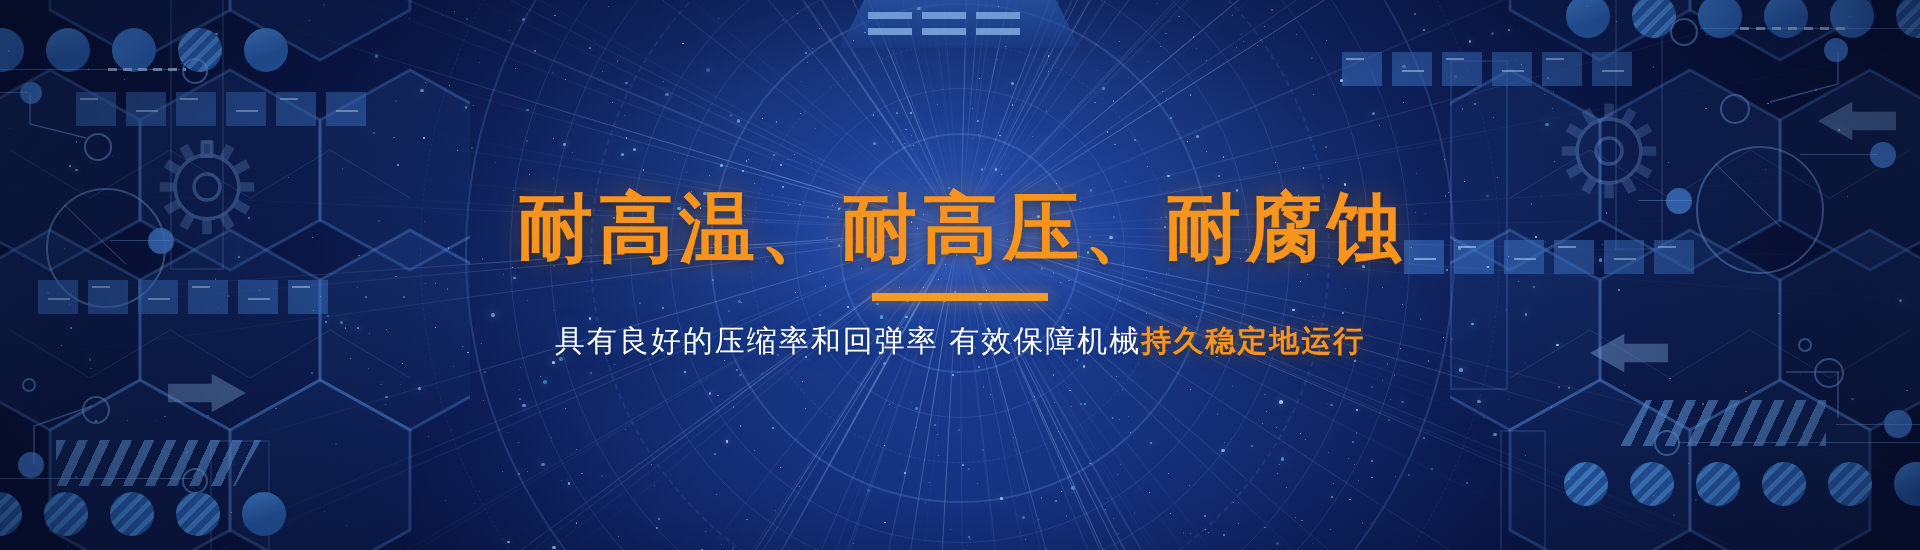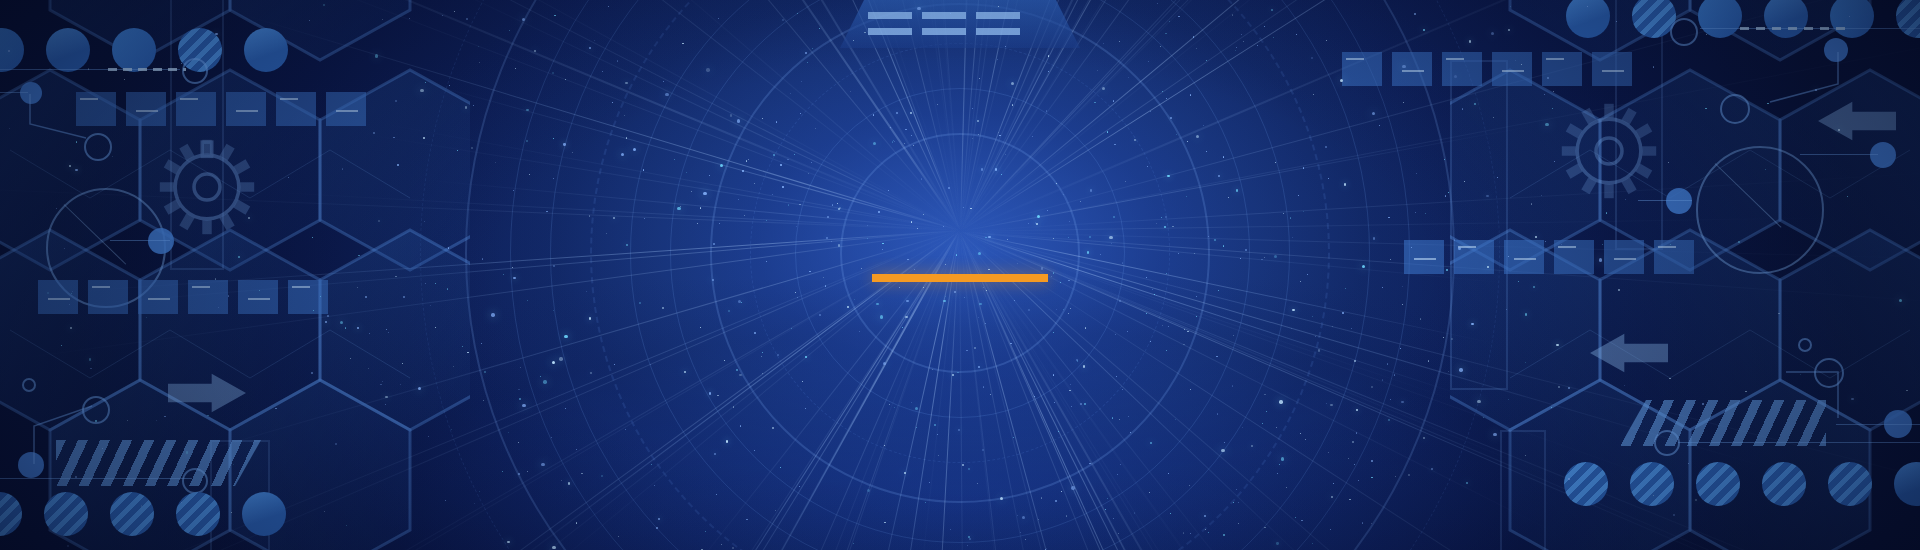--- a/index.html
+++ b/index.html
@@ -1287,16 +1287,18 @@
       <i style="left: 1274.1px; top: 254.6px; width: 3.4px; height: 3.4px; opacity: 0.32; background: rgb(111, 216, 255); box-shadow: rgba(130, 215, 255, 0.85) 0px 0px 8.8px;"></i>
       <i style="left: 718.4px; top: 17.9px; width: 1.1px; height: 1.1px; opacity: 0.61; background: rgb(136, 182, 255);"></i>
       <i style="left: 217.7px; top: 306.6px; width: 1.1px; height: 1.1px; opacity: 0.35; background: rgb(136, 182, 255);"></i>
       <i style="left: 1121.5px; top: 262.2px; width: 1.6px; height: 1.6px; opacity: 0.27; background: rgb(136, 182, 255);"></i>
       <i style="left: 374.8px; top: 54.3px; width: 3.4px; height: 3.4px; opacity: 0.52; background: rgb(111, 216, 255); box-shadow: rgba(130, 215, 255, 0.85) 0px 0px 8.8px;"></i>
     </div>
 
   <div class="vignette"></div>
 
   <div class="content">
+    <h1 class="headline">耐高温、耐高压、耐腐蚀</h1>
     <div class="rule"></div>
+    <p class="subline"><span>具有良好的压缩率和回弹率 有效保障机械</span><span class="hl">持久稳定地运行</span></p>
   </div>
 
 </div>
 
 </body></html>

